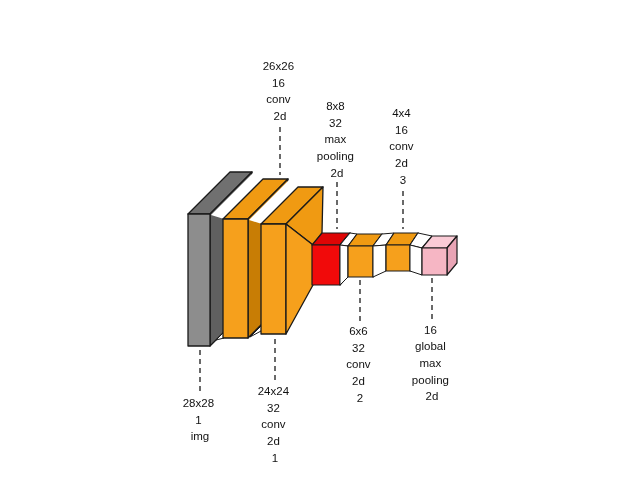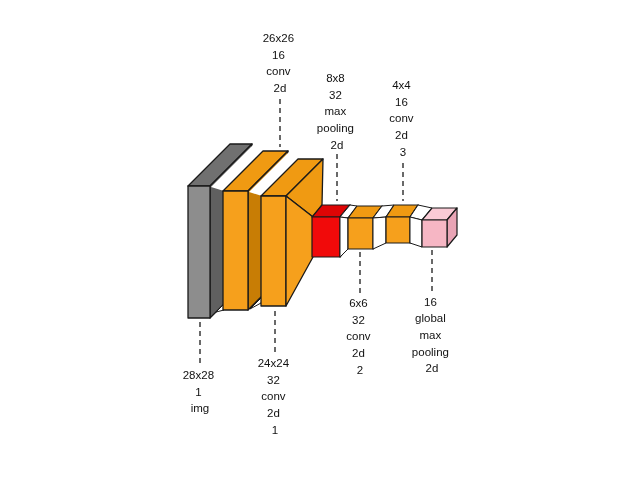--- a/index.html
+++ b/index.html
@@ -4,21 +4,21 @@
 <style>
   html, body {
     margin: 0;
     padding: 0;
     width: 640px;
     height: 480px;
     background: #ffffff;
     overflow: hidden;
     font-family: "Liberation Sans", sans-serif;
   }
-  .stage { position: relative; width: 640px; height: 417px; }
+  .stage { position: relative; width: 640px; height: 417px; margin-top: 28px; }
   svg { display: block; }
   .face-big   { stroke-width: 1.3; stroke-linejoin: round; }
   .face-small { stroke-width: 1.2; stroke-linejoin: round; }
   .gap        { stroke: none; }
   .notch      { stroke-width: 1; stroke-linejoin: round; }
   .connector  { stroke-width: 1; stroke-linejoin: round; }
   .leader     { stroke-width: 1.3; stroke-dasharray: 5 4; }
   .layer-label {
     font-family: "Liberation Sans", sans-serif;
     font-size: 11.5px;

